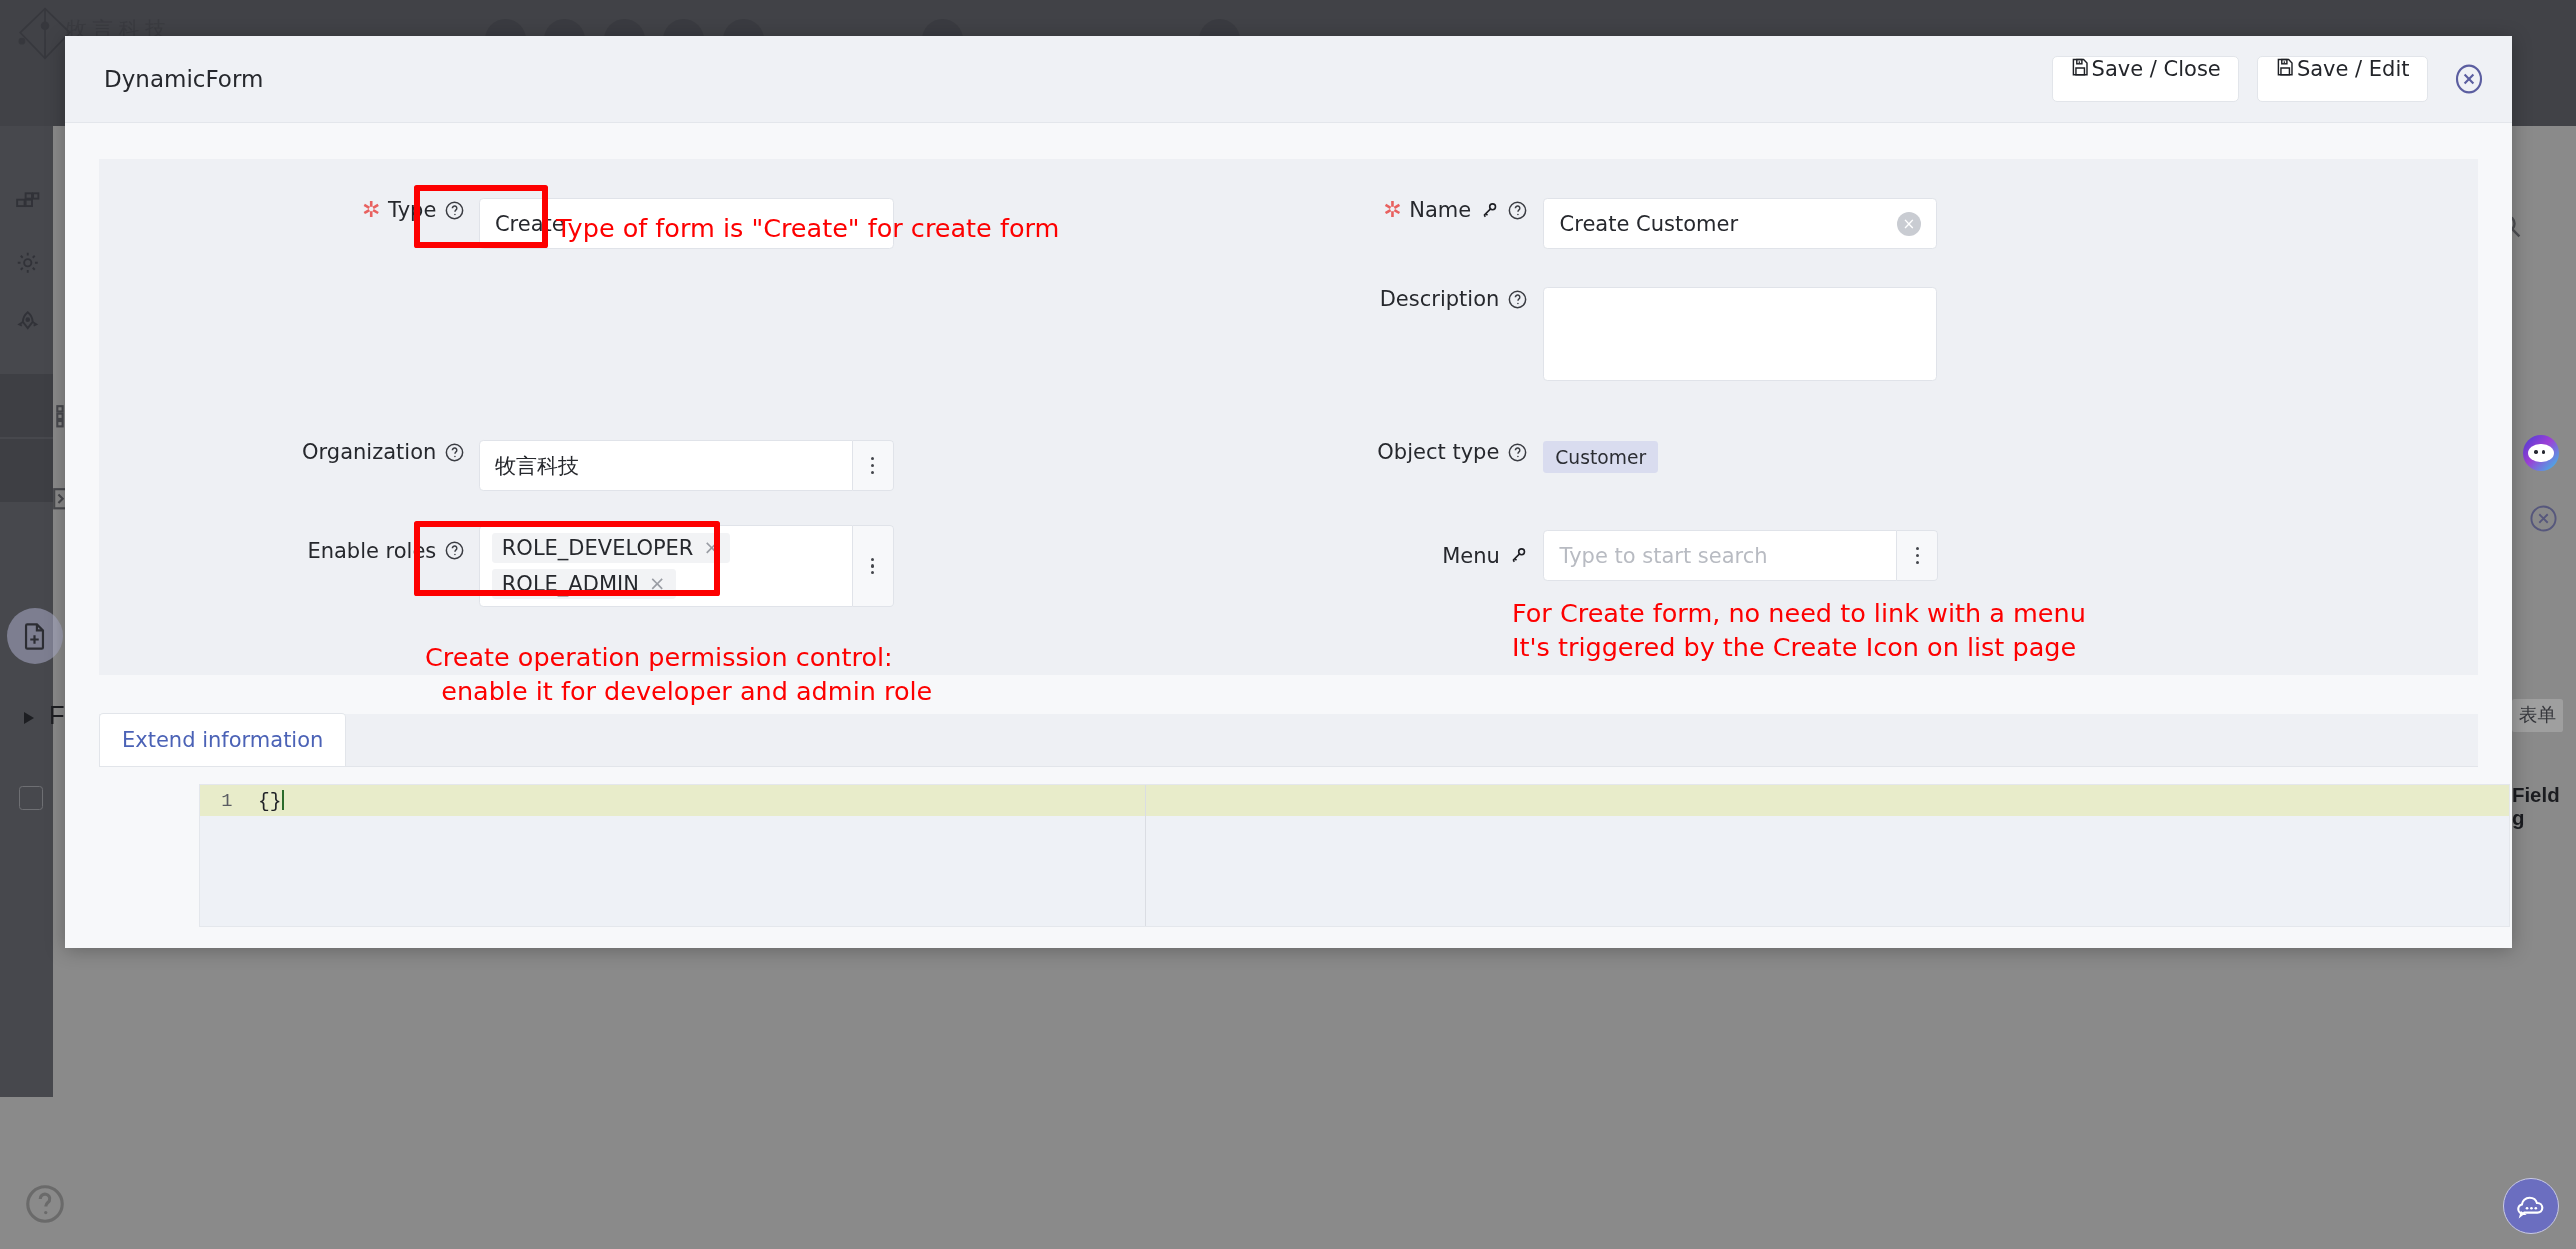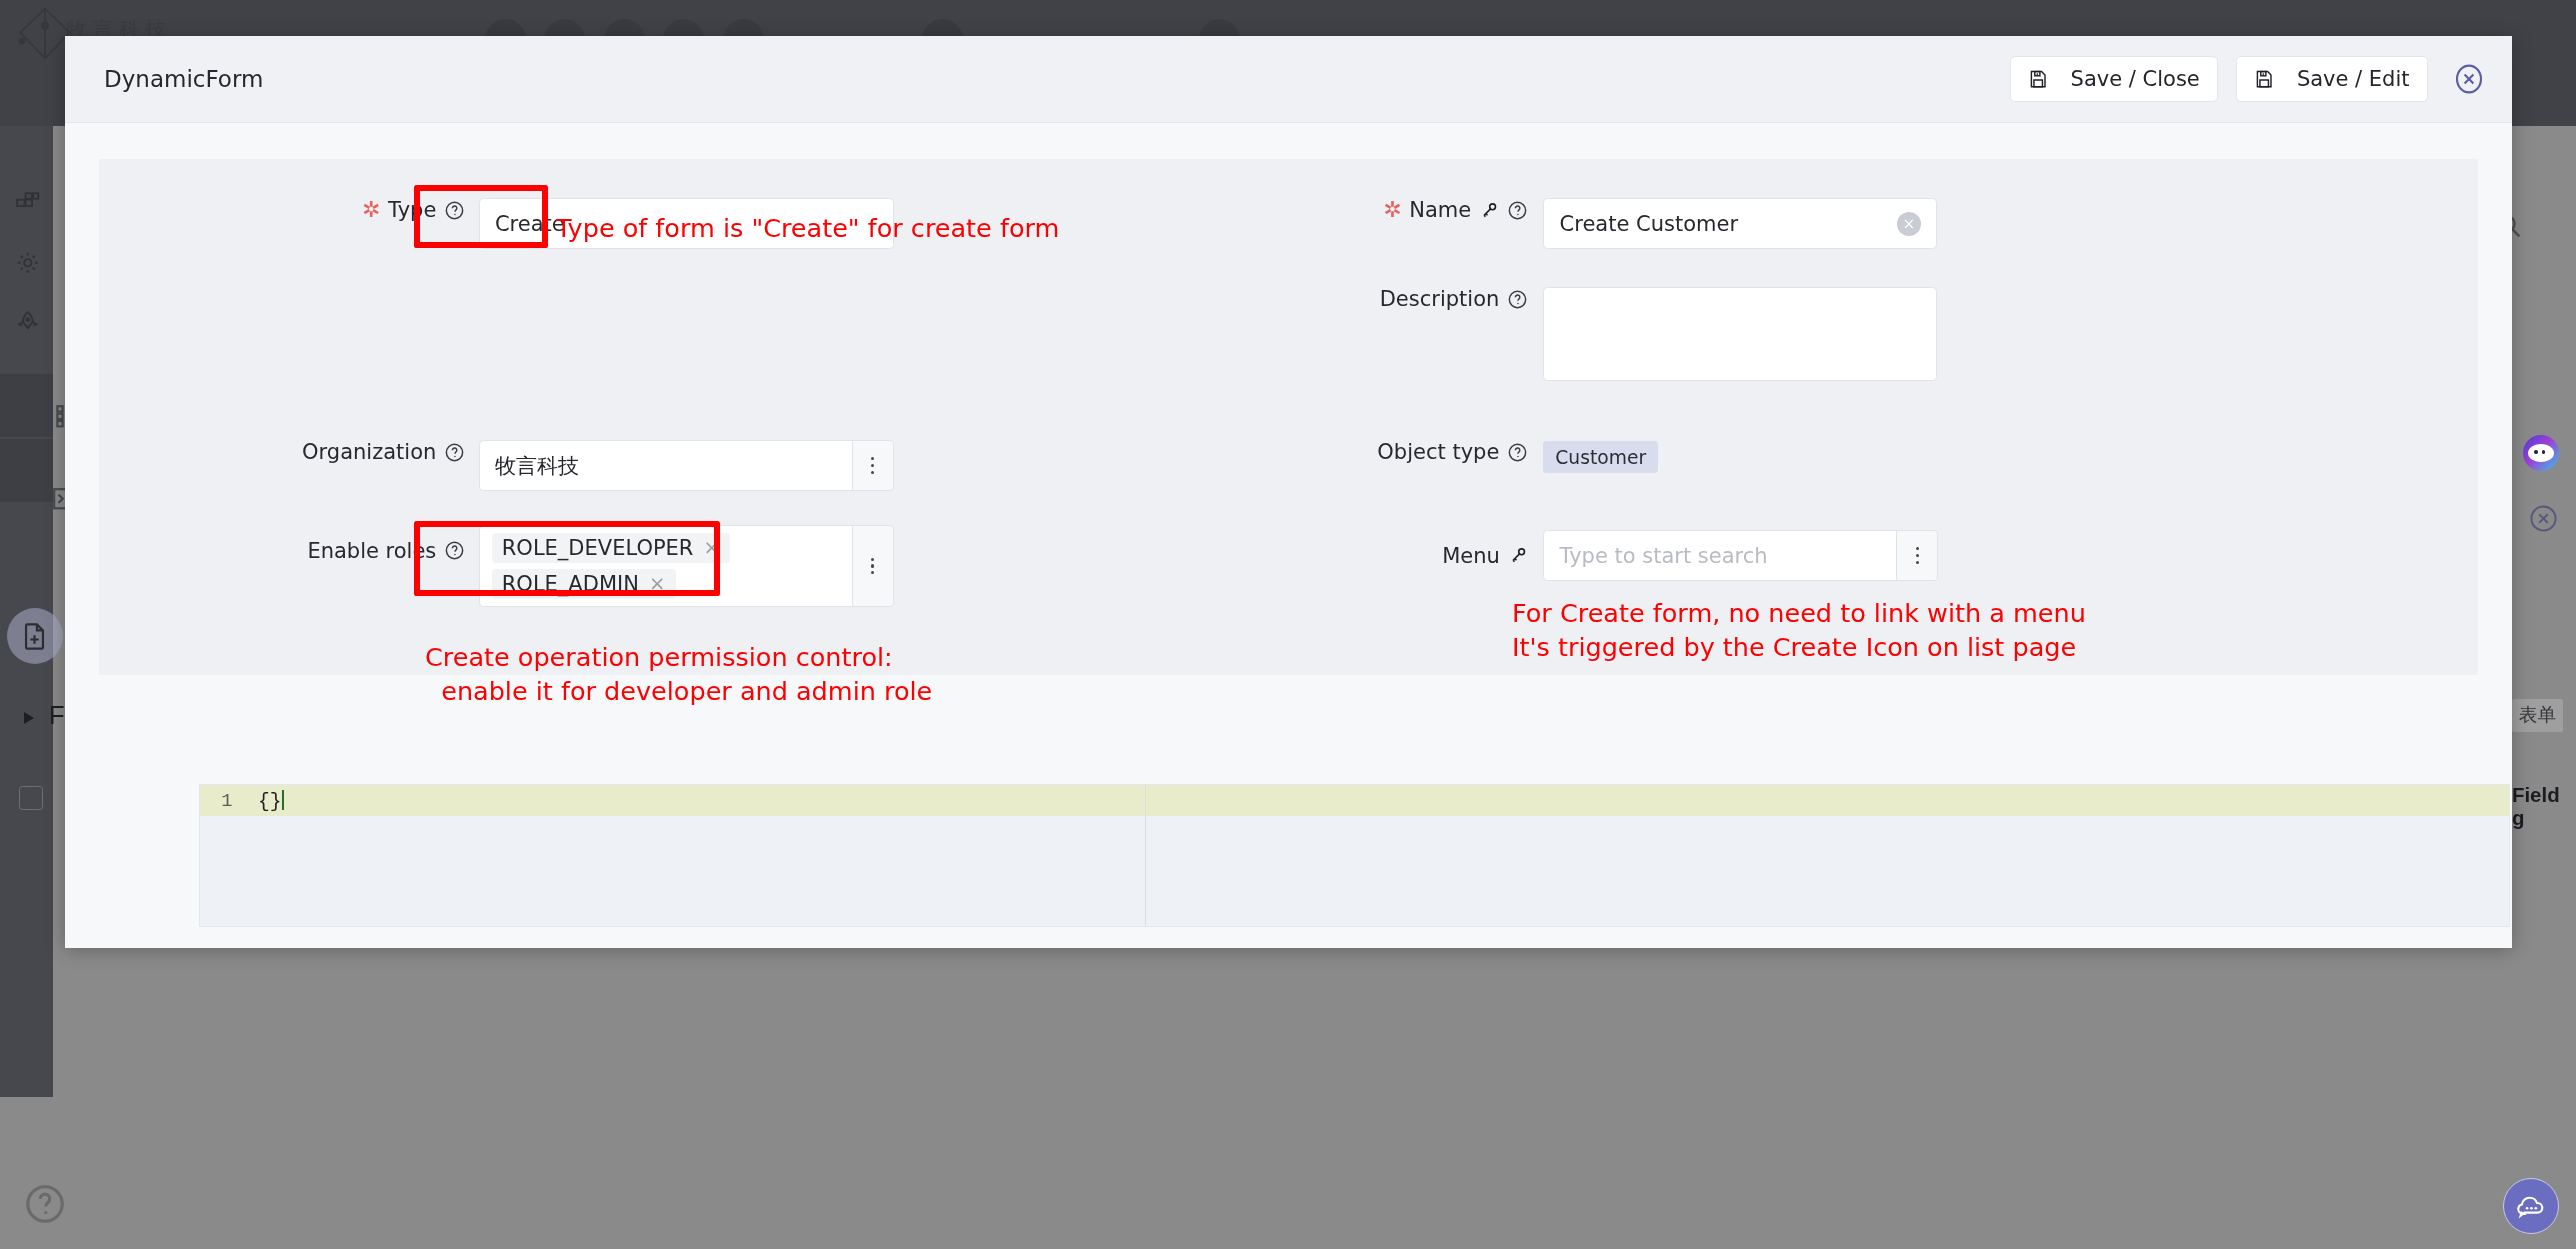--- a/index.html
+++ b/index.html
@@ -123,21 +123,21 @@
     margin-left: 39px; font-size: 23px; color: #26282d;
     font-family: "DejaVu Sans", sans-serif;
   }
   .header-actions {
     position: absolute; right: 27px; top: 50%; transform: translateY(-50%);
     display: flex; align-items: center; gap: 18.7px;
   }
   .save-btn {
     height: 46px; padding: 0 17px;
     background: #fff; border: 0.9px solid #e2e5ea; border-radius: 5.1px;
-    display: flex; align-items: center; gap: 22px;
+    display: flex; align-items: flex-start; gap: 1px;
     font-size: 21px; color: #23252a; cursor: pointer;
     font-family: "DejaVu Sans", sans-serif;
     white-space: nowrap;
   }
   .save-btn svg { width: 20.4px; height: 20.4px; flex: none; }
   .modal-close {
     width: 32px; height: 32px; color: #5b5ea0; cursor: pointer;
     margin-left: 6.8px;
   }
 
@@ -562,20 +562,25 @@
   <div class="red-box" style="left:349px;top:149px;width:134px;height:63px"></div>
   <div class="red-note" style="left:491px;top:176px">Type of form is "Create" for create form</div>
 
   <div class="red-box" style="left:349px;top:485px;width:306px;height:75px"></div>
   <div class="red-note" style="left:360px;top:605px">Create operation permission control:
   enable it for developer and admin role</div>
 
   <div class="red-note" style="left:1447px;top:561px">For Create form, no need to link with a menu
 It's triggered by the Create Icon on list page</div>
 
+  <div class="tabs-row">
+    <div class="tab">
+      <span>Extend information</span>
+    </div>
+  </div>
 
   <div class="editor">
     <div class="editor-line-active"></div>
     <div class="editor-gutter">1</div>
     <div class="editor-code">
       <span>{}</span><span class="editor-caret"></span>
     </div>
     <div class="editor-divider"></div>
   </div>
 

